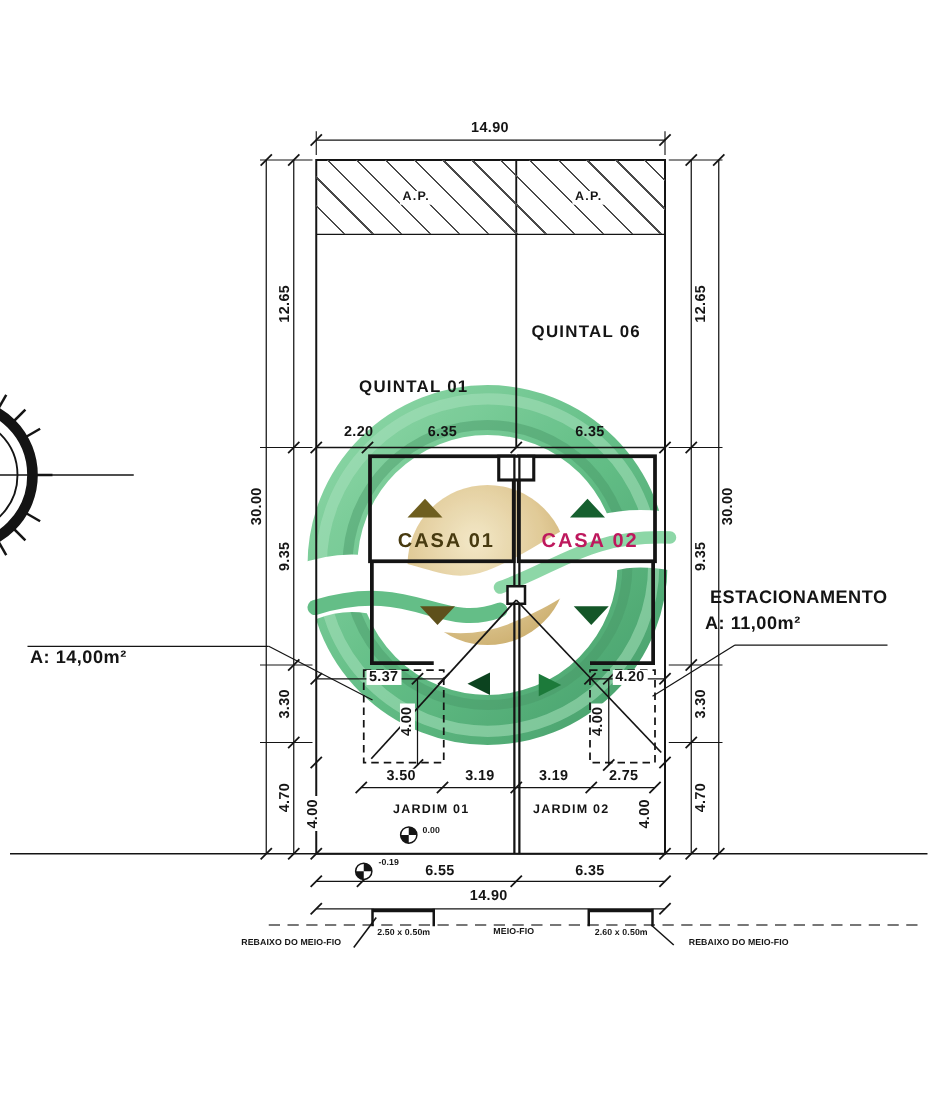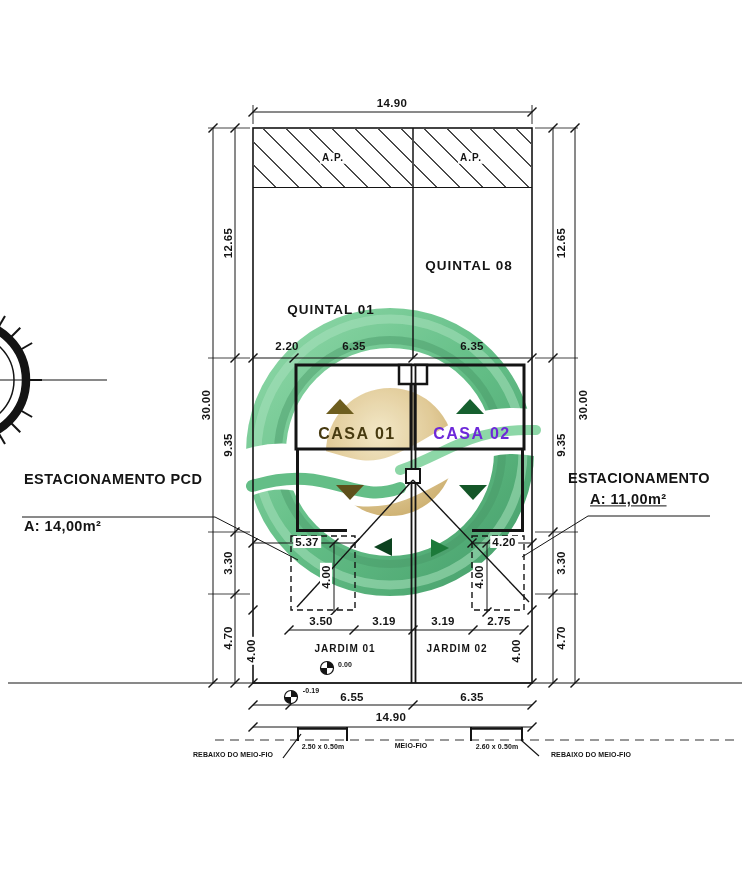--- a/index.html
+++ b/index.html
@@ -14,21 +14,21 @@
   .t7{font-size:7px;letter-spacing:.1px;}
   .t13{font-size:13.5px;letter-spacing:1px;}
   .t15{font-size:10px;letter-spacing:1px;}
   .t16{font-size:16px;letter-spacing:1.5px;}
   .la{transform:translate(0,-50%);}
   .hatch{position:absolute;left:253px;top:128px;width:279px;height:59px;
          background:repeating-linear-gradient(45deg,transparent 0 15px,#4a4a4a 15px 16.3px);
          border-bottom:1.5px solid #141414;}
   .street{font-size:18px;letter-spacing:2.5px;}
   .casa1{color:#473A10;}
-  .casa2{color:#6d28d9;}
+  .casa2{color:#be185d;}
   .est{font-size:14.5px;letter-spacing:.4px;}
 </style>
 </head>
 <body>
 
 <div id="canvas">
 
 <svg width="750" height="896" viewBox="0 0 750 896">
   <defs>
     <radialGradient id="gGold" cx="42%" cy="35%" r="78%">
@@ -201,21 +201,21 @@
     <line x1="-3" y1="430.2" x2="5" y2="444.1" stroke-width="2"></line>
     <line x1="-32" y1="380" x2="107" y2="380" stroke-width="1.2"></line>
   </g>
 </svg>
 
 <div class="hatch"></div>
 
 <div class="lab t15 bg" style="left:333px;top:158px;">A.P.</div>
 <div class="lab t15 bg" style="left:471px;top:158px;">A.P.</div>
 <div class="lab t13" style="left:331px;top:266px;margin-top:44px;">QUINTAL 01</div>
-<div class="lab t13" style="left:469px;top:266px;">QUINTAL 08</div>
+<div class="lab t13" style="left:469px;top:266px;">QUINTAL 06</div>
 <div class="lab t16 casa1" style="left:357px;top:434px;">CASA 01</div>
 <div class="lab t16 casa2" style="left:472px;top:434px;">CASA 02</div>
 <div class="lab t15" style="left:345px;top:649px;">JARDIM 01</div>
 <div class="lab t15" style="left:457px;top:649px;">JARDIM 02</div>
 
 <div class="lab d bg" style="left:392px;top:103px;">14.90</div>
 <div class="lab d rot" style="left:228px;top:243px;">12.65</div>
 <div class="lab d rot" style="left:228px;top:445px;">9.35</div>
 <div class="lab d rot" style="left:228px;top:563px;">3.30</div>
 <div class="lab d rot" style="left:228px;top:638px;">4.70</div>
@@ -238,24 +238,23 @@
 <div class="lab d bg" style="left:499px;top:621px;">2.75</div>
 <div class="lab d rot bg" style="left:251px;top:651px;">4.00</div>
 <div class="lab d rot bg" style="left:516px;top:651px;">4.00</div>
 <div class="lab d bg" style="left:352px;top:697px;">6.55</div>
 <div class="lab d bg" style="left:472px;top:697px;">6.35</div>
 <div class="lab d bg" style="left:391px;top:717px;">14.90</div>
 
 <div class="lab t7" style="left:345px;top:665px;">0.00</div>
 <div class="lab t7" style="left:311px;top:691px;">-0.19</div>
 
-<div class="lab est la" style="left:24px;top:480px;">ESTACIONAMENTO PCD</div>
 <div class="lab est la" style="left:24px;top:527px;">A: 14,00m²</div>
 <div class="lab est la" style="left:568px;top:479px;">ESTACIONAMENTO</div>
-<div class="lab est la" style="left:590px;top:500px;text-decoration:underline;">A: 11,00m²</div>
+<div class="lab est la" style="left:564px;top:500px;">A: 11,00m²</div>
 
 <div class="lab t7 bg" style="left:323px;top:747px;">2.50 x 0.50m</div>
 <div class="lab t7 bg" style="left:411px;top:746px;">MEIO-FIO</div>
 <div class="lab t7 bg" style="left:497px;top:747px;">2.60 x 0.50m</div>
 <div class="lab t7" style="left:233px;top:755px;">REBAIXO DO MEIO-FIO</div>
 <div class="lab t7" style="left:591px;top:755px;">REBAIXO DO MEIO-FIO</div>
 
 
 </div>
 

